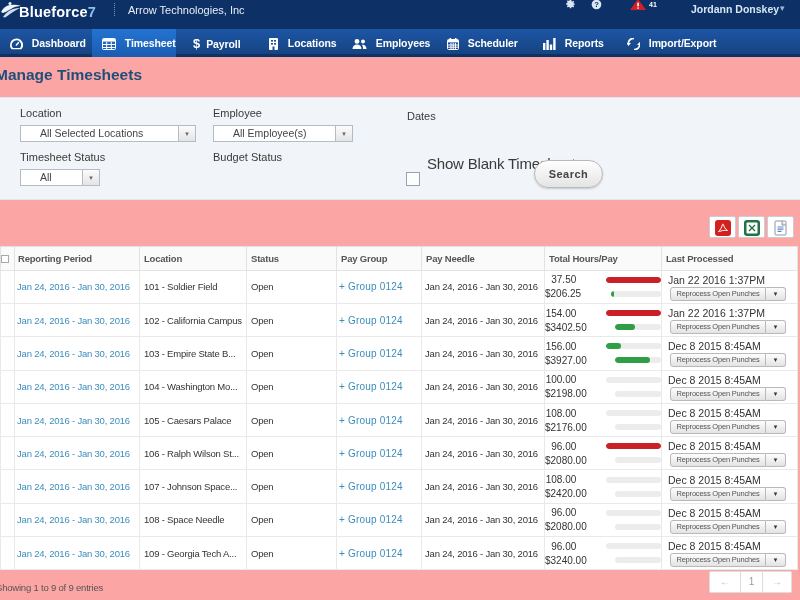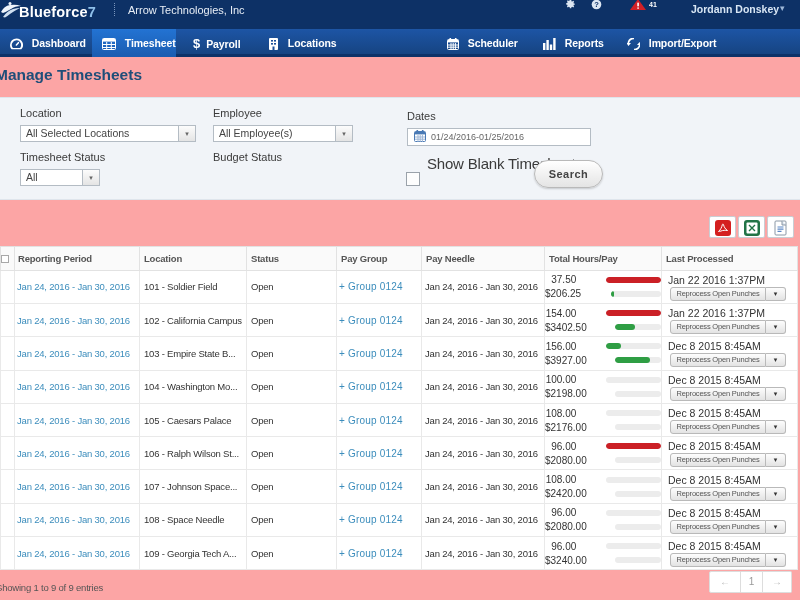--- a/index.html
+++ b/index.html
@@ -28,21 +28,21 @@
   background:linear-gradient(#2373d3, #1a5cb0); }
 
 
 #heading { position:absolute; left:-5px; top:66px; font-size:15.5px; font-weight:bold; color:#1f4e79; }
 
 
 #panel { position:absolute; left:0; top:97px; width:800px; height:103px;
   background:#f1f4f8; border-top:1px solid #dfe5ec; border-bottom:1px solid #dfe5ec; }
 .flabel { position:absolute; font-size:11px; color:#3a3a3a; }
 .sel { position:absolute; height:17px; background:#fff; border:1px solid #b4bcc4; font-size:10.5px;
-  color:#444; line-height:15px; padding-left:5px; }
+  color:#444; line-height:15px; padding-left:19px; }
 .selbtn { position:absolute; right:0; top:0; width:17px; height:15px; background:linear-gradient(#fcfcfc,#e4e4e4);
   border-left:1px solid #b4bcc4; text-align:center; font-size:7px; color:#666; line-height:15px; }
 #dates { position:absolute; left:407px; top:30px; width:184px; height:18px; background:#fff;
   border:1px solid #b4bcc4; font-size:9px; color:#666; line-height:16px; }
 #chk { position:absolute; left:406px; top:74px; width:14px; height:14px; background:#fdfdfd; border:1px solid #9aa2aa; }
 #searchbtn { position:absolute; left:534px; top:62px; width:69px; height:28px; border-radius:14px;
   background:linear-gradient(#ffffff,#e4e4e4); border:1px solid #b9b9b9; box-shadow:0 1px 2px rgba(0,0,0,0.18); text-align:center;
   font-size:11px; font-weight:bold; color:#444; line-height:26px; letter-spacing:0.5px; }
 
 
@@ -127,20 +127,30 @@
           <rect x="1" y="0" width="9" height="12" rx="1" fill="#fff"></rect>
           <g fill="#1b4f9a">
             <rect x="3" y="2" width="2" height="1.6"></rect>
             <rect x="6" y="2" width="2" height="1.6"></rect>
             <rect x="3" y="5" width="2" height="1.6"></rect>
             <rect x="6" y="5" width="2" height="1.6"></rect>
             <rect x="4.5" y="8.5" width="2" height="3.5"></rect>
           </g>
         </svg>
       Locations</div>
+    <div class="navitem" style="left:352px; top:2px;">
+      <svg width="15" height="12" viewBox="0 0 15 12">
+          <g fill="#fff">
+            <circle cx="5" cy="3.4" r="2.4"></circle>
+            <path d="M0.5 11c0-3 2-4.6 4.5-4.6S9.5 8 9.5 11z"></path>
+            <circle cx="11" cy="3.6" r="2"></circle>
+            <path d="M9.8 6.8c2.4-.4 4.7 1.2 4.7 4.2h-3.4c0-1.8-.5-3.2-1.3-4.2z"></path>
+          </g>
+        </svg>
+      Employees</div>
     <div class="navitem" style="left:447px; top:2px;">
       <svg width="12" height="12" viewBox="0 0 12 12">
           <rect x="0.5" y="1.5" width="11" height="10" rx="1" fill="none" stroke="#fff"></rect>
           <rect x="1" y="2" width="10" height="2.4" fill="#fff"></rect>
           <rect x="2.5" y="0" width="1.6" height="2.6" fill="#fff"></rect>
           <rect x="7.9" y="0" width="1.6" height="2.6" fill="#fff"></rect>
           <g stroke="#fff">
             <path d="M1 7h10M1 9.2h10M4 5v7M6.2 5v7M8.4 5v7"></path>
           </g>
         </svg>
@@ -163,30 +173,20 @@
   </div>
 
   <div id="heading">Manage Timesheets</div>
 
   <div id="panel">
     <div class="flabel" style="left:20px; top:9px;">Location</div>
     <div class="sel" style="left:20px; top:27px; width:176px;">All Selected Locations<div class="selbtn">▾</div></div>
     <div class="flabel" style="left:213px; top:9px;">Employee</div>
     <div class="sel" style="left:213px; top:27px; width:140px;">All Employee(s)<div class="selbtn">▾</div></div>
     <div class="flabel" style="left:407px; top:12px;">Dates</div>
-    <div id="dates">
-      <svg width="12" height="12" viewBox="0 0 12 12" style="vertical-align:-2px; margin:0 5px 0 6px;">
-          <rect x="0.5" y="1.5" width="11" height="10" rx="1" fill="#fff" stroke="#4a7ab5"></rect>
-          <rect x="1" y="2" width="10" height="2.4" fill="#4a7ab5"></rect>
-          <rect x="2.5" y="0" width="1.6" height="2.6" fill="#4a7ab5"></rect>
-          <rect x="7.9" y="0" width="1.6" height="2.6" fill="#4a7ab5"></rect>
-          <g stroke="#9db6d6">
-            <path d="M1 7h10M1 9.2h10M4 5v7M6.2 5v7M8.4 5v7"></path>
-          </g>
-        </svg>01/24/2016-01/25/2016</div>
     <div class="flabel" style="left:20px; top:53px;">Timesheet Status</div>
     <div class="sel" style="left:20px; top:71px; width:80px;">All<div class="selbtn">▾</div></div>
     <div class="flabel" style="left:213px; top:53px;">Budget Status</div>
     <div class="flabel" style="left:427px; top:57px; font-size:15px; letter-spacing:-0.2px;">Show Blank Timesheets</div>
     <div id="chk"></div>
     <div id="searchbtn">Search</div>
   </div>
 
   <div class="expbtn" style="left:709px;">
     <svg width="16" height="16" viewBox="0 0 16 16">

